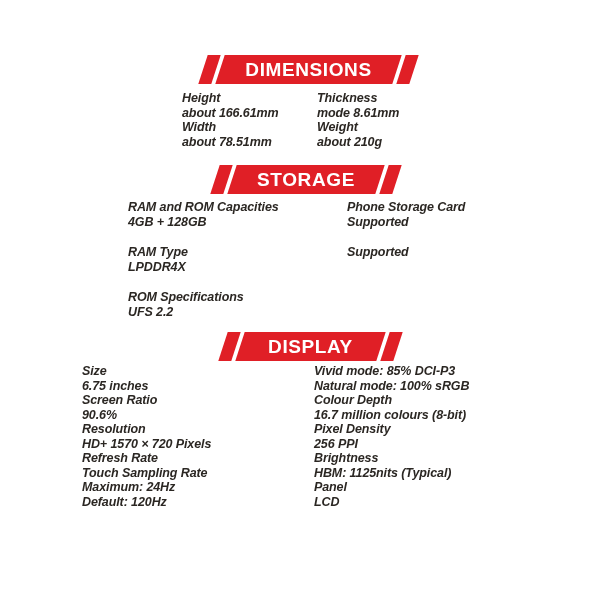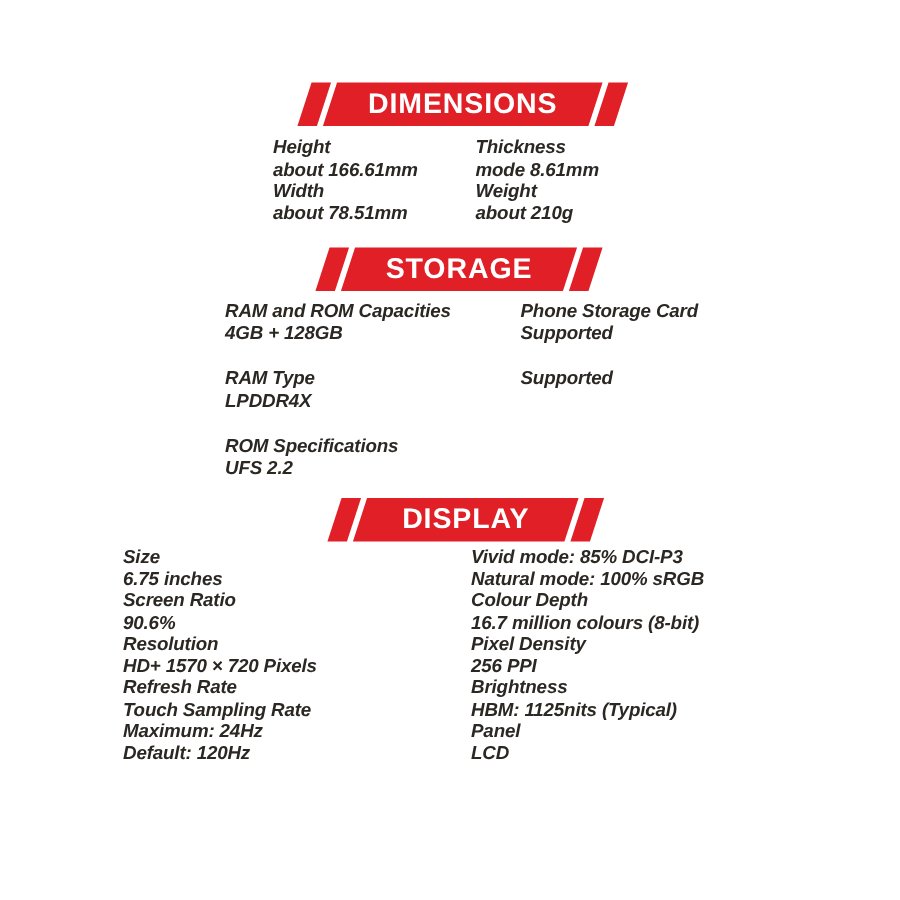--- a/index.html
+++ b/index.html
@@ -43,21 +43,21 @@
     position:absolute;
     color:var(--ink);
     font-style:italic;font-weight:bold;
     font-size:12.5px;
     letter-spacing:-.1px;
     white-space:nowrap;
   }
   .spec-line{min-height:1em;}
   .col-0-0{left:182px;top:91px;line-height:14.6px;}
   .col-0-1{left:317px;top:91px;line-height:14.6px;}
-  .col-1-0{left:150px;top:200px;line-height:15px;}
+  .col-1-0{left:128px;top:200px;line-height:15px;}
   .col-1-1{left:347px;top:200px;line-height:15px;}
   .col-2-0{left:82px; top:364px;line-height:14.5px;}
   .col-2-1{left:314px;top:364px;line-height:14.5px;}
 </style>
 </head>
 <body>
 
 <div class="canvas">
 
   <section>

